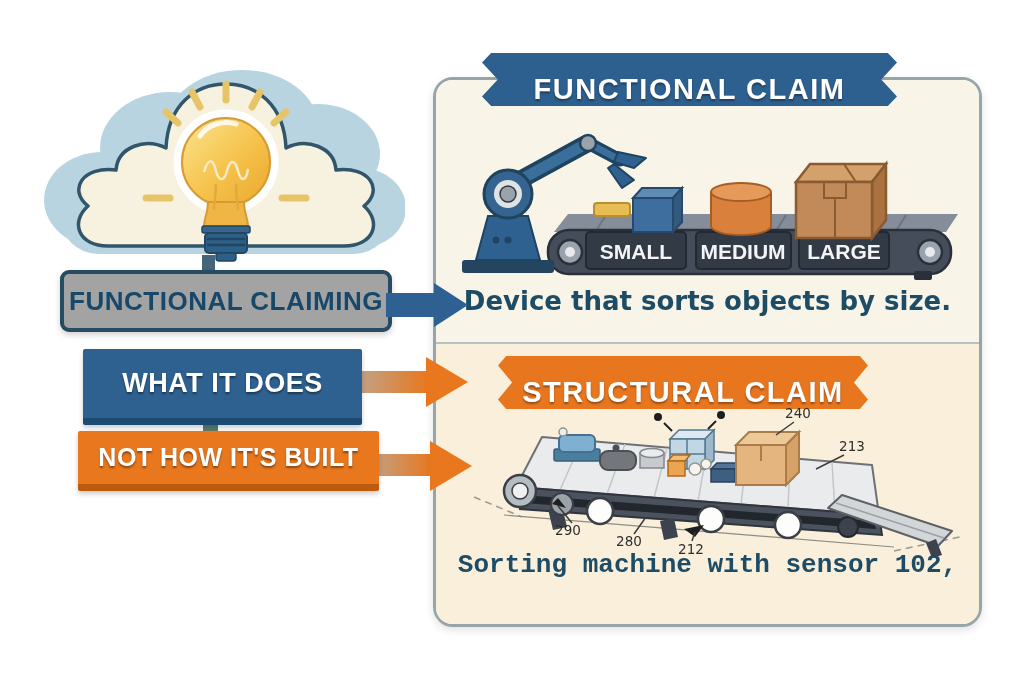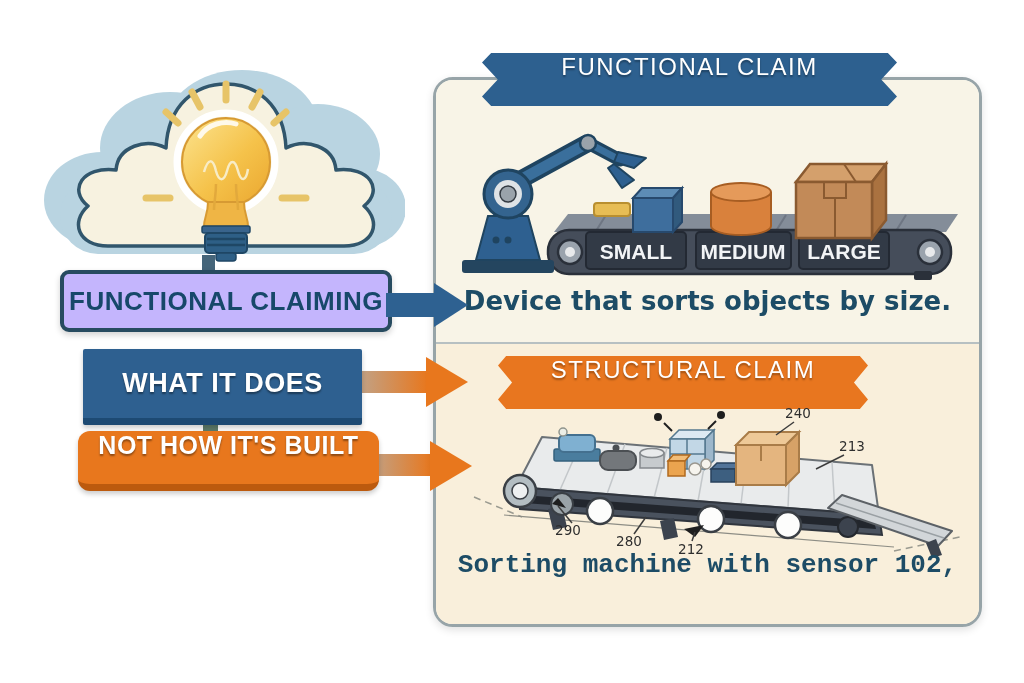--- a/index.html
+++ b/index.html
@@ -2,33 +2,33 @@
 <html><head>
 <meta charset="utf-8">
 <style>
   html,body{margin:0;padding:0;background:#fff;}
   #stage{position:relative;width:1024px;height:683px;background:#ffffff;overflow:hidden;
          font-family:"Liberation Sans",sans-serif;}
   .abs{position:absolute;}
 
   
   .stem{background:#45657a;z-index:1;}
-  .idea-box{left:60px;top:270px;width:332px;height:62px;background:#c4b5fd;
+  .idea-box{left:60px;top:270px;width:332px;height:62px;background:#a3a3a3;
     border:4px solid #274b60;border-radius:9px;z-index:5;box-sizing:border-box;
     display:flex;align-items:center;justify-content:center;
     font-size:26px;font-weight:bold;letter-spacing:.5px;color:#17486a;
     box-shadow:0 3px 6px rgba(0,0,0,.18);}
   .what-box{left:83px;top:349px;width:279px;height:76px;background:#2e6090;
     border-bottom:7px solid #1d4a73;z-index:5;box-sizing:border-box;border-radius:2px;
     display:flex;align-items:center;justify-content:center;
     font-size:27px;font-weight:bold;color:#fff;letter-spacing:.5px;
     text-shadow:0 2px 2px rgba(0,0,0,.4);box-shadow:0 3px 5px rgba(0,0,0,.2);}
   .not-box{left:78px;top:431px;width:301px;height:60px;background:#e8771d;
-    border-bottom:7px solid #bc5a0e;z-index:5;box-sizing:border-box;border-radius:12px;
-    display:flex;align-items:flex-start;justify-content:center;
+    border-bottom:7px solid #bc5a0e;z-index:5;box-sizing:border-box;border-radius:2px;
+    display:flex;align-items:center;justify-content:center;
     font-size:25px;font-weight:bold;color:#fff;letter-spacing:.5px;
     text-shadow:0 2px 2px rgba(0,0,0,.4);box-shadow:0 3px 5px rgba(0,0,0,.2);}
 
   
   .arrow-shaft{height:24px;z-index:6;}
   .arrow-head{width:0;height:0;z-index:6;}
   .blue-shaft{left:386px;top:293px;width:50px;background:#2e6191;}
   .blue-head{left:434px;top:283px;border-top:22px solid transparent;
     border-bottom:22px solid transparent;border-left:34px solid #2e6191;}
   .or-shaft1{left:338px;top:371px;width:90px;height:22px;
@@ -40,22 +40,22 @@
   .or-head2{left:430px;top:441px;border-top:25px solid transparent;
     border-bottom:25px solid transparent;border-left:42px solid #e8771d;}
 
   
   .panel{left:433px;top:77px;width:549px;height:550px;border:3px solid #97a4a8;
     border-radius:20px;z-index:3;box-sizing:border-box;box-shadow:0 3px 8px rgba(0,0,0,.12);}
   .panel-top{position:absolute;left:0;top:0;width:543px;height:262px;background:#f8f4e7;
     border-radius:16px 16px 0 0;}
   .panel-bottom{position:absolute;left:0;top:262px;width:543px;height:282px;background:#f9efdb;
     border-top:2px solid #b7c0c2;border-radius:0 0 16px 16px;box-sizing:border-box;}
-  .ribbon{display:flex;align-items:flex-start;justify-content:center;
-    font-size:24px;font-weight:normal;letter-spacing:1.5px;color:#fff;
+  .ribbon{display:flex;align-items:flex-end;justify-content:center;
+    font-size:29px;font-weight:bold;letter-spacing:1.5px;color:#fff;
     text-shadow:0 2px 2px rgba(0,0,0,.35);
     clip-path:polygon(2.2% 0,97.8% 0,100% 18%,96.2% 50%,100% 82%,97.8% 100%,2.2% 100%,0 82%,3.8% 50%,0 18%);}
   .ribbon-blue{left:46px;top:-27px;width:415px;height:53px;background:#2d608f;}
   .ribbon-orange{left:62px;top:276px;width:370px;height:53px;background:#e8761f;}
   .caption{left:0;right:0;text-align:center;color:#1d4c66;
     font-family:"DejaVu Sans",sans-serif;font-weight:600;font-size:26px;line-height:31px;}
   .cap-func{top:206px;}
   .cap-struct{top:470px;font-family:Liberation Mono, monospace;}
 </style>
 </head>

